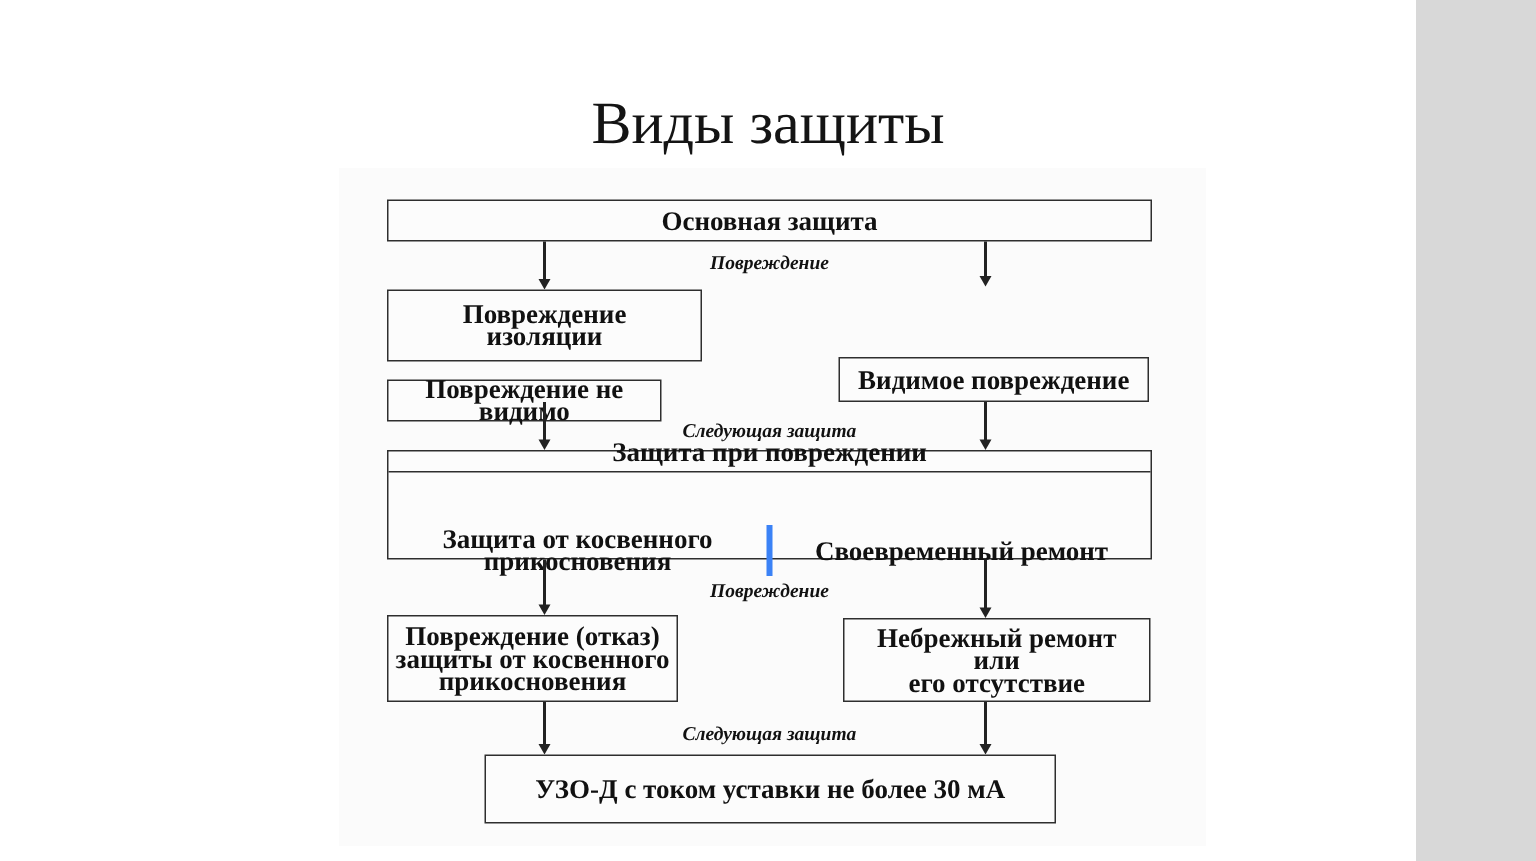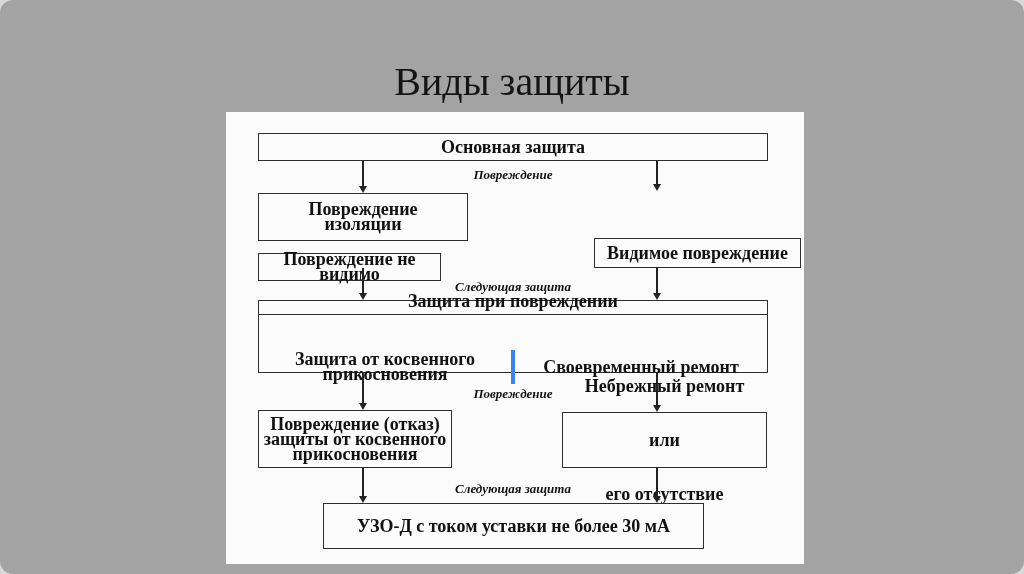--- a/index.html
+++ b/index.html
@@ -1,22 +1,21 @@
 <!DOCTYPE html>
 <html><head>
 <meta charset="utf-8">
 <style>
   html,body{margin:0;padding:0;background:#d8d8d8;}
   .slide{
     position:relative;
-    width:1024px;height:574px;
-    background:#a3a3a3;
+    width:944px;height:574px;
+    background:#ffffff;
     overflow:hidden;
     font-family:"Liberation Serif", serif;
-    border-radius:13px;
   }
   .title{
     position:absolute;
     left:0;top:58px;width:1024px;
     margin:0;
     text-align:center;
     font-family:"Liberation Serif", serif;
     font-weight:400;
     font-size:40px;
     color:#141414;
@@ -89,21 +88,21 @@
   <div class="arrow" style="left:656px;top:161px;height:24px;"></div>
 
   <div class="box" style="left:258px;top:193px;width:210px;height:48px;">
     <div class="ln">Повреждение</div>
     <div class="ln">изоляции</div>
   </div>
   <div class="box" style="left:258px;top:253px;width:183px;height:28px;">
     <div class="ln">Повреждение не видимо</div>
   </div>
 
-  <div class="box" style="left:559px;top:238px;width:207px;height:30px;margin-left:35px;">
+  <div class="box" style="left:559px;top:238px;width:207px;height:30px;">
     <div class="ln">Видимое повреждение</div>
   </div>
 
   <div class="flow-label" style="top:279px;">Следующая защита</div>
 
   <div class="arrow" style="left:362px;top:268px;height:26px;"></div>
   <div class="arrow" style="left:656px;top:268px;height:26px;"></div>
 
   <div class="box wide" style="left:258px;top:300px;width:510px;height:73px;gap:35px;">
     <div class="wide-header">Защита при повреждении</div>
@@ -117,21 +116,21 @@
 
   <div class="arrow" style="left:362px;top:373px;height:31px;"></div>
   <div class="arrow" style="left:656px;top:373px;height:33px;"></div>
 
   <div class="box" style="left:258px;top:410px;width:194px;height:58px;">
     <div class="ln">Повреждение (отказ)</div>
     <div class="ln">защиты от косвенного</div>
     <div class="ln">прикосновения</div>
   </div>
 
-  <div class="box" style="left:562px;top:412px;width:205px;height:56px;gap:39px;">
+  <div class="box" style="left:562px;top:412px;width:205px;height:56px;">
     <div class="ln">Небрежный ремонт</div>
     <div class="ln">или</div>
     <div class="ln">его отсутствие</div>
   </div>
 
   <div class="flow-label" style="top:481px;">Следующая защита</div>
 
   <div class="arrow" style="left:362px;top:468px;height:29px;"></div>
   <div class="arrow" style="left:656px;top:468px;height:29px;"></div>
 

